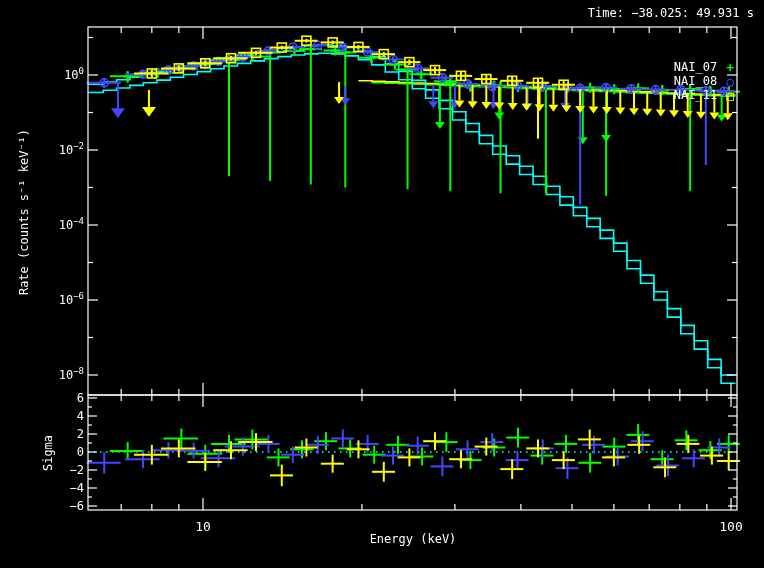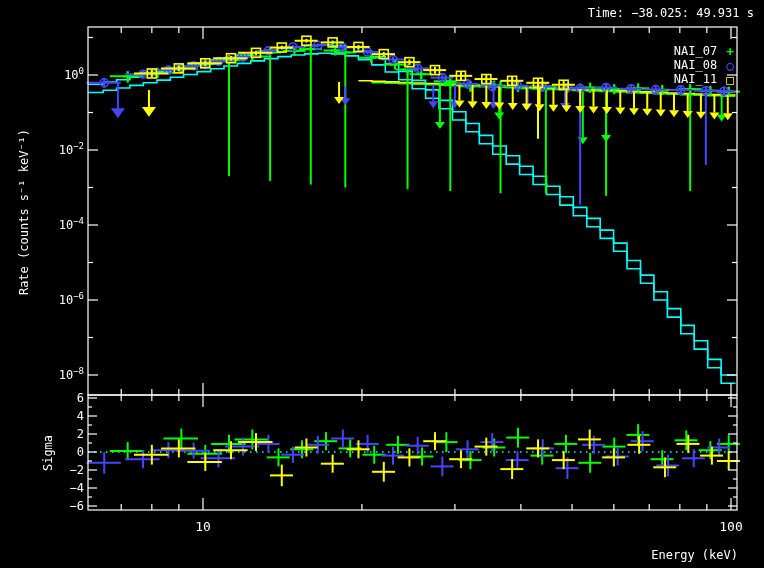--- a/index.html
+++ b/index.html
@@ -1,28 +1,28 @@
 <!DOCTYPE html>
 <html><head>
 <meta charset="utf-8">
 <style>
   html,body{margin:0;padding:0;background:#000;}
   .screen{position:relative;width:764px;height:568px;background:#000;overflow:hidden;
           font-family:"DejaVu Sans Mono","Liberation Mono",monospace;color:#fff;}
   .screen svg{position:absolute;left:0;top:0;}
   .title{position:absolute;top:6px;right:10px;font-size:12px;letter-spacing:0px;}
-  .legend{position:absolute;top:44px;right:30px;margin-left:35px;}
+  .legend{position:absolute;top:60px;right:30px;margin-left:35px;}
   .lg-row{display:flex;justify-content:flex-end;align-items:center;gap:9px;font-size:12px;height:14px;}
   .lg-label{color:#fff;}
   .lg-marker{font-size:13px;font-weight:bold;}
   .ylabel-top{position:absolute;left:-106px;top:205px;width:260px;text-align:center;
       font-size:12px;transform:rotate(-90deg);transform-origin:center;}
   .ylabel-bottom{position:absolute;left:8px;top:446px;width:80px;text-align:center;
       font-size:12px;transform:rotate(-90deg);transform-origin:center;}
-  .xlabel{position:absolute;left:88px;top:532px;width:650px;text-align:right;font-size:12px;margin-top:16px;}
+  .xlabel{position:absolute;left:88px;top:532px;width:650px;text-align:center;font-size:12px;}
 </style>
 </head>
 <body>
 
 <div class="screen">
   <svg id="plot" width="764" height="568" viewBox="0 0 764 568" style="font-family:'DejaVu Sans Mono','Liberation Mono',monospace;">
       <g fill="none">
         <path d="M371.8 82.6L385.3 82.6L385.3 83.1L398.7 83.1L398.7 83.6L412.2 83.6L412.2 84.2L425.6 84.2L425.6 84.7L439.0 84.7L439.0 85.2L452.5 85.2L452.5 85.7L465.9 85.7L465.9 86.3L479.3 86.3L479.3 86.8L492.7 86.8L492.7 87.3L506.2 87.3L506.2 87.8L519.6 87.8L519.6 88.4L533.1 88.4L533.1 88.9L546.5 88.9L546.5 89.4L559.9 89.4L559.9 89.9L573.3 89.9L573.3 90.5L586.8 90.5L586.8 91.0L600.2 91.0L600.2 91.5L613.6 91.5L613.6 92.0L627.0 92.0L627.0 92.6L640.5 92.6L640.5 93.1L653.9 93.1L653.9 93.6L667.4 93.6L667.4 94.1L680.8 94.1L680.8 94.7L694.2 94.7L694.2 95.2L707.7 95.2L707.7 95.7L721.1 95.7L721.1 96.2L735.5 96.2" stroke="#00ff00" stroke-width="1.6"></path>
         <path d="M358.4 80.8L371.8 80.8L371.8 81.4L385.3 81.4L385.3 81.9L398.7 81.9L398.7 82.5L412.2 82.5L412.2 83.0L425.6 83.0L425.6 83.5L439.0 83.5L439.0 84.0L452.5 84.0L452.5 84.6L465.9 84.6L465.9 85.1L479.3 85.1L479.3 85.6L492.7 85.6L492.7 86.1L506.2 86.1L506.2 86.7L519.6 86.7L519.6 87.2L533.1 87.2L533.1 87.7L546.5 87.7L546.5 88.2L559.9 88.2L559.9 88.7L573.3 88.7L573.3 89.3L586.8 89.3L586.8 89.8L600.2 89.8L600.2 90.3L613.6 90.3L613.6 90.8L627.0 90.8L627.0 91.4L640.5 91.4L640.5 91.9L653.9 91.9L653.9 92.4L667.4 92.4L667.4 93.0L680.8 93.0L680.8 93.5L694.2 93.5L694.2 94.0L707.7 94.0L707.7 94.6L721.1 94.6L721.1 95.0L735.5 95.0" stroke="#ffff00" stroke-width="1.6"></path>
         <path d="M88.0 92.5L103.2 92.5L103.2 90.3L116.6 90.3L116.6 88.0L129.9 88.0L129.9 85.4L143.4 85.4L143.4 82.8L156.9 82.8L156.9 80.1L170.3 80.1L170.3 77.3L183.6 77.3L183.6 74.5L197.2 74.5L197.2 71.6L210.7 71.6L210.7 68.7L224.0 68.7L224.0 66.0L237.4 66.0L237.4 63.4L250.8 63.4L250.8 60.9L264.4 60.9L264.4 58.6L277.9 58.6L277.9 56.6L291.2 56.6L291.2 55.0L304.7 55.0L304.7 53.9L318.1 53.9L318.1 53.3L331.6 53.3L331.6 53.9L344.9 53.9L344.9 55.9L358.4 55.9L358.4 59.6L371.8 59.6L371.8 64.9L385.3 64.9L385.3 72.0L398.7 72.0L398.7 79.7L412.2 79.7L412.2 88.7L425.6 88.7L425.6 98.2L439.0 98.2L439.0 108.7L452.5 108.7L452.5 120.0L465.9 120.0L465.9 131.8L479.3 131.8L479.3 143.7L492.7 143.7L492.7 154.3L506.2 154.3L506.2 164.1L519.6 164.1L519.6 174.5L533.1 174.5L533.1 184.5L546.5 184.5L546.5 194.5L559.9 194.5L559.9 205.1L573.3 205.1L573.3 215.7L586.8 215.7L586.8 226.7L600.2 226.7L600.2 238.4L613.6 238.4L613.6 251.2L627.0 251.2L627.0 268.8L640.5 268.8L640.5 283.2L653.9 283.2L653.9 300.0L667.4 300.0L667.4 317.1L680.8 317.1L680.8 333.7L694.2 333.7L694.2 349.1L707.7 349.1L707.7 367.8L721.1 367.8L721.1 383.3L735.5 383.3" stroke="#00ffff" stroke-width="1.6"></path>

